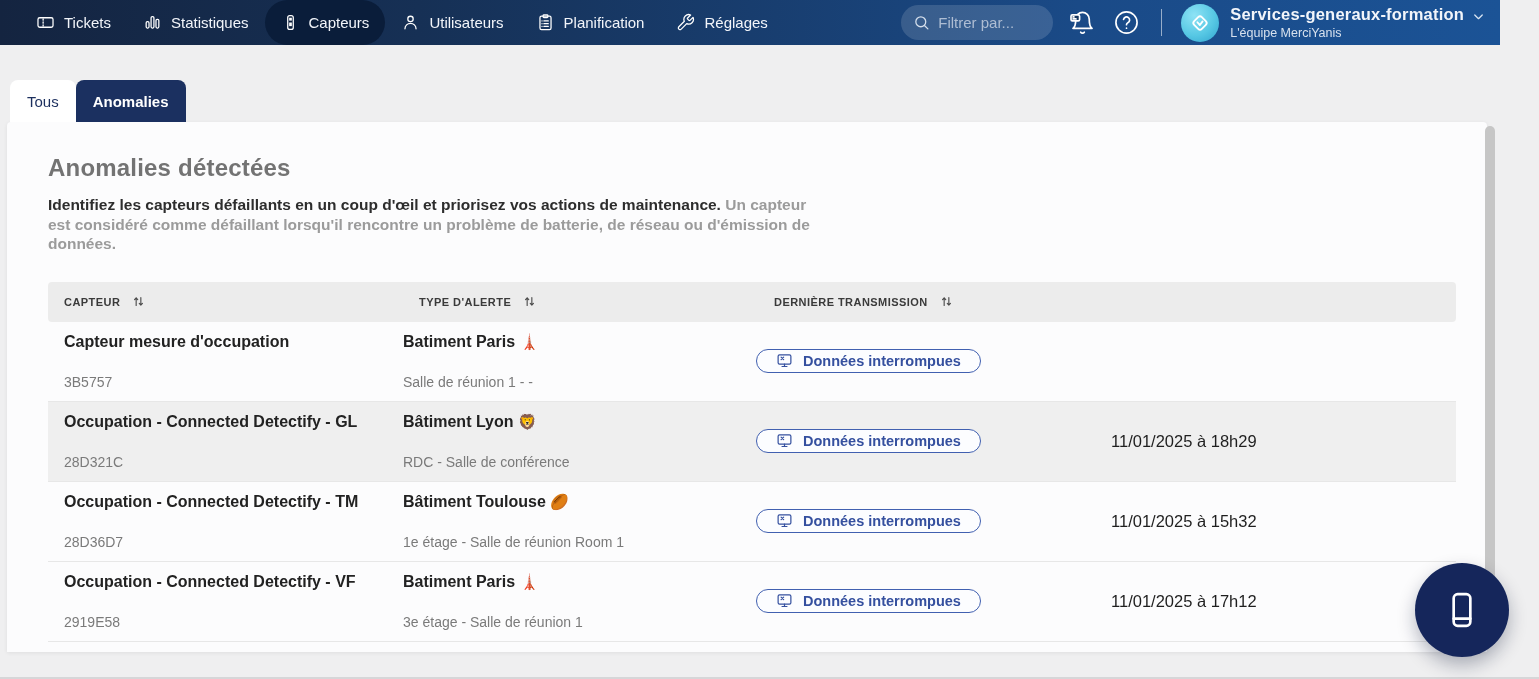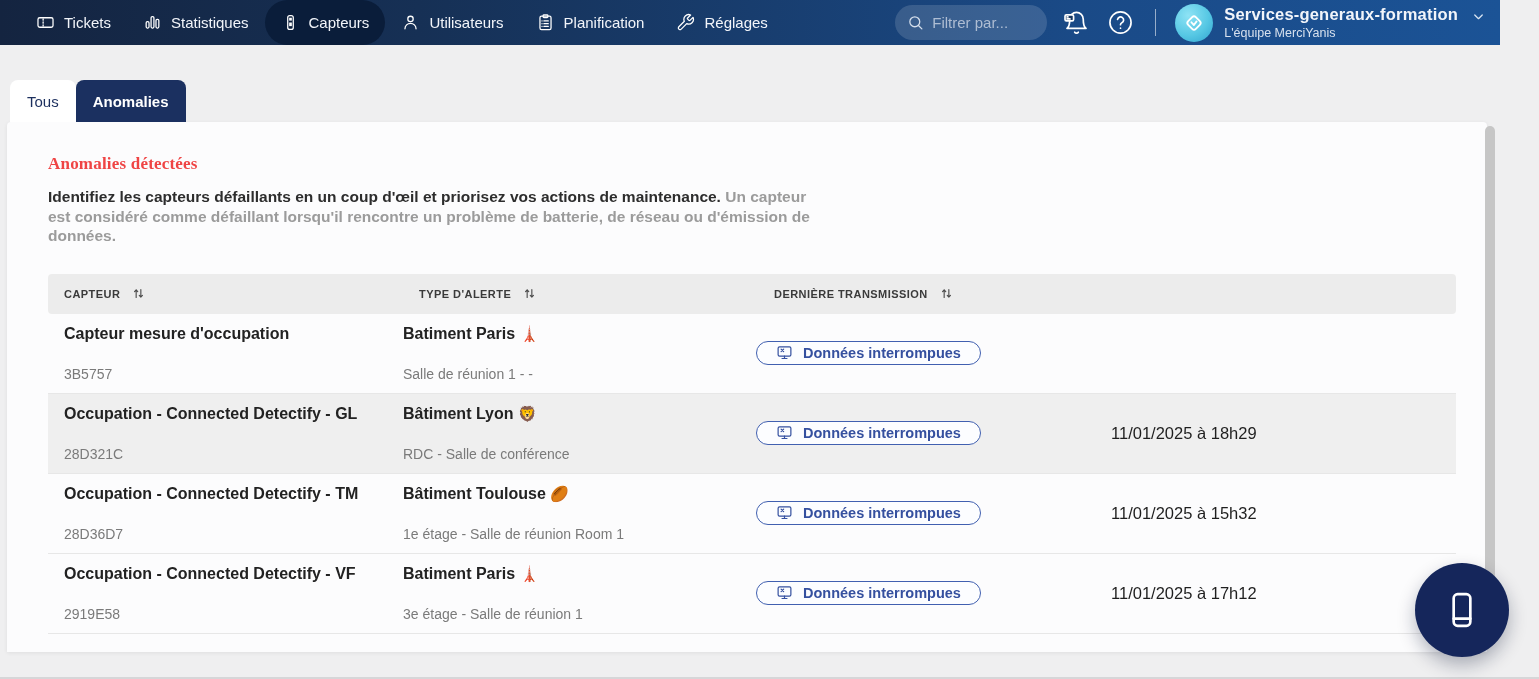--- a/index.html
+++ b/index.html
@@ -40,21 +40,21 @@
   .icon-btn { width:27px; height:27px; margin-right:17px; cursor:pointer; }
   .icon-btn svg { width:100%; height:100%; stroke:#fff; fill:none; stroke-width:1.5; stroke-linecap:round; stroke-linejoin:round; }
   .nav-divider { width:1px; height:27px; background:rgba(255,255,255,.55); margin:0 19px 0 4px; }
   .avatar {
     width:38px; height:38px; border-radius:50%;
     background:radial-gradient(circle at 35% 30%, #8ee3f5 0%, #57c8e4 55%, #2fa3cf 100%);
     display:flex; align-items:center; justify-content:center; cursor:pointer; flex:none;
   }
   .avatar svg { width:26px; height:26px; stroke:#fff; fill:none; stroke-width:1.7; stroke-linejoin:round; stroke-linecap:round; }
   .account { margin-left:11px; margin-right:14px; cursor:pointer; }
-  .account-name-row { display:flex; align-items:flex-end; gap:13px; }
+  .account-name-row { display:flex; align-items:flex-end; gap:7px; }
   .account-name { font-size:16.5px; font-weight:700; letter-spacing:.2px; }
   .account-name-row svg { width:15px; height:15px; stroke:#d9e5f2; fill:none; stroke-width:2; stroke-linecap:round; stroke-linejoin:round; }
   .account-team { font-size:12.5px; color:#d7e1ee; margin-top:2px; }
 
   
   .tabs-row { position:absolute; top:80px; left:10px; display:flex; z-index:4; }
   .tab {
     height:42px; padding:0 17px; display:flex; align-items:center;
     font-size:15px; border-radius:8px 8px 0 0; cursor:pointer;text-align:center;
   }
@@ -62,21 +62,21 @@
   .tab-anomalies { background:#1b3060; color:#ffffff; font-weight:700; }
 
   
   .card {
     position:absolute; top:122px; left:7px; width:1480px; height:530px;
     background:#fcfcfd; border-radius:4px 4px 0 0;
     box-shadow:0 1px 4px rgba(0,0,0,.07);
     overflow:hidden; z-index:3;
   }
   .card-inner { padding:32px 31px 0 41px; }
-  .page-title { font-size:17px; font-weight:700; color:#ef4444; letter-spacing:.2px;font-family:Liberation Serif, serif; }
+  .page-title { font-size:24px; font-weight:700; color:#737373; letter-spacing:.2px; }
   .page-desc { margin-top:13px; width:762px; font-size:15.5px; line-height:19.5px; font-weight:600; }
   .desc-strong { color:#2d2d2d; }
   .desc-muted { color:#9b9b9b; }
 
   
   .table { margin-top:28px; }
   .thead {
     display:flex; height:40px; align-items:center;
     background:#ececec; border-radius:4px;
     font-size:11px; font-weight:700; color:#3a3a3a;

